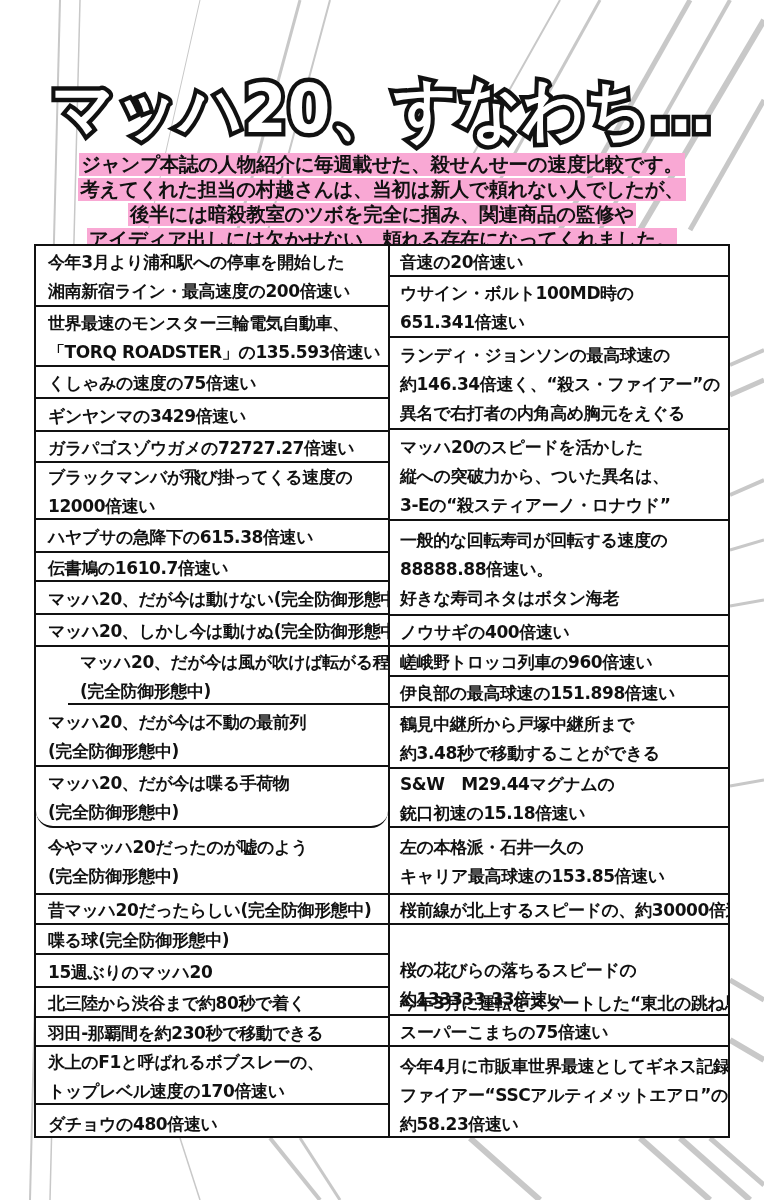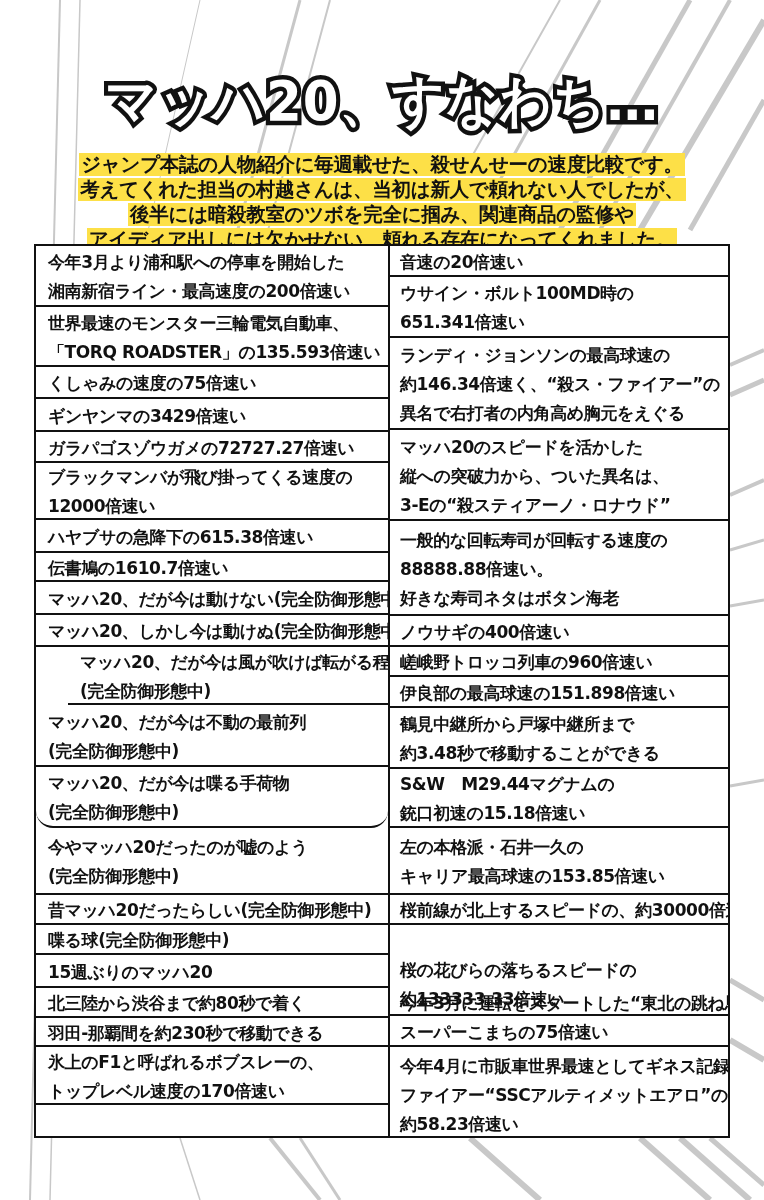--- a/index.html
+++ b/index.html
@@ -5,32 +5,32 @@
   html, body { margin: 0; padding: 0; }
   body {
     width: 764px; height: 1200px; position: relative; overflow: hidden;
     background: #ffffff;
     font-family: "DejaVu Sans", "Liberation Sans", sans-serif;
     color: #111;
   }
   .bg-lines { position: absolute; inset: 0; z-index: 0; }
   .title {
     position: absolute; left: 0; right: 0; top: 64px; text-align: center; z-index: 2;
-    font-family: "DejaVu Sans", sans-serif; font-weight: bold; font-size: 56px; letter-spacing: 1px;
+    font-family: "DejaVu Sans", sans-serif; font-weight: bold; font-size: 67px; letter-spacing: 1px;
     color: #fff;
     -webkit-text-stroke: 9px #111; paint-order: stroke fill;
     text-shadow: 0 0 0 #111;
   }
   .title-inner { display: inline-block; transform: scaleX(0.92); }
   .intro {
     position: absolute; left: 0; right: 0; top: 152px; z-index: 2; text-align: center;
     font-weight: bold; font-size: 19.5px; line-height: 25px; letter-spacing: -0.3px;
   }
   .intro span { display: block; background: transparent; }
-  .intro span b { background: #fde047; font-weight: bold; padding: 0 2px; }
+  .intro span b { background: #f9a8d4; font-weight: bold; padding: 0 2px; }
   .table {
     position: absolute; left: 34px; top: 244px; width: 696px; height: 894px; z-index: 2;
     background: #fff; border: 2.5px solid #111; box-sizing: border-box;
   }
   .divider { position: absolute; left: 352px; top: 0; bottom: 0; width: 2px; background: #111; }
   .col { position: absolute; top: 0; bottom: 0; }
   .col.left { left: 0; width: 352px; }
   .col.right { left: 354px; width: 340px; }
   .cell {
     position: absolute; left: 0; right: 0; box-sizing: border-box;
@@ -152,20 +152,23 @@
       <div class="cell" style="top: 742px; height: 30px;">
         <span>北三陸から渋谷まで約80秒で着く</span>
       </div>
       <div class="cell" style="top: 772px; height: 29px;">
         <span>羽田-那覇間を約230秒で移動できる</span>
       </div>
       <div class="cell" style="top: 801px; height: 58px;">
         <span>氷上のF1と呼ばれるボブスレーの、</span>
         <span>トップレベル速度の170倍速い</span>
       </div>
+      <div class="cell last" style="top: 859px; height: 35px;">
+        <span>ダチョウの480倍速い</span>
+      </div>
     </div>
   <div class="divider"></div>
   <div class="col right" id="col-right">
       <div class="cell" style="top: 0px; height: 31px;">
         <span>音速の20倍速い</span>
       </div>
       <div class="cell" style="top: 31px; height: 61px;">
         <span>ウサイン・ボルト100MD時の</span>
         <span>651.341倍速い</span>
       </div>

